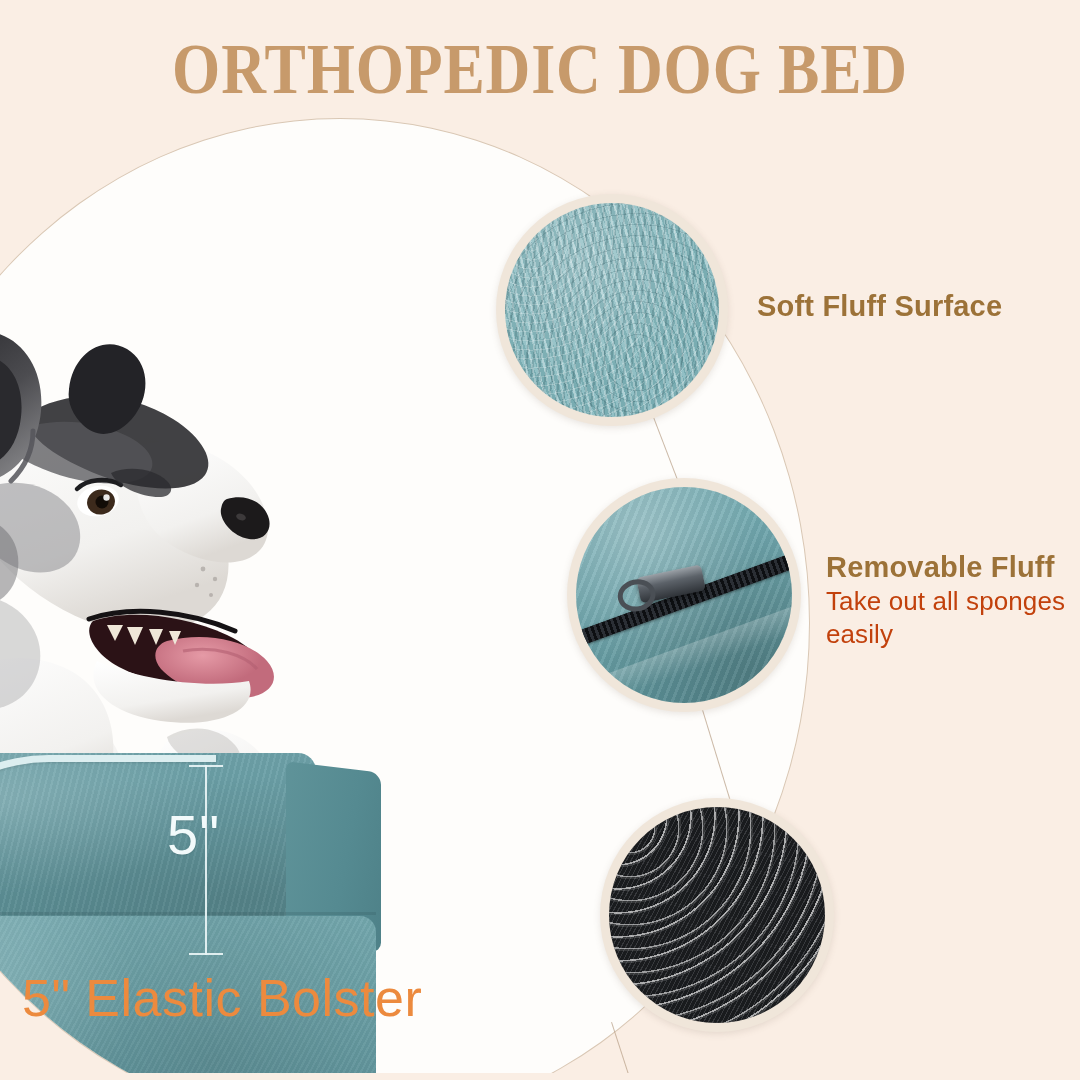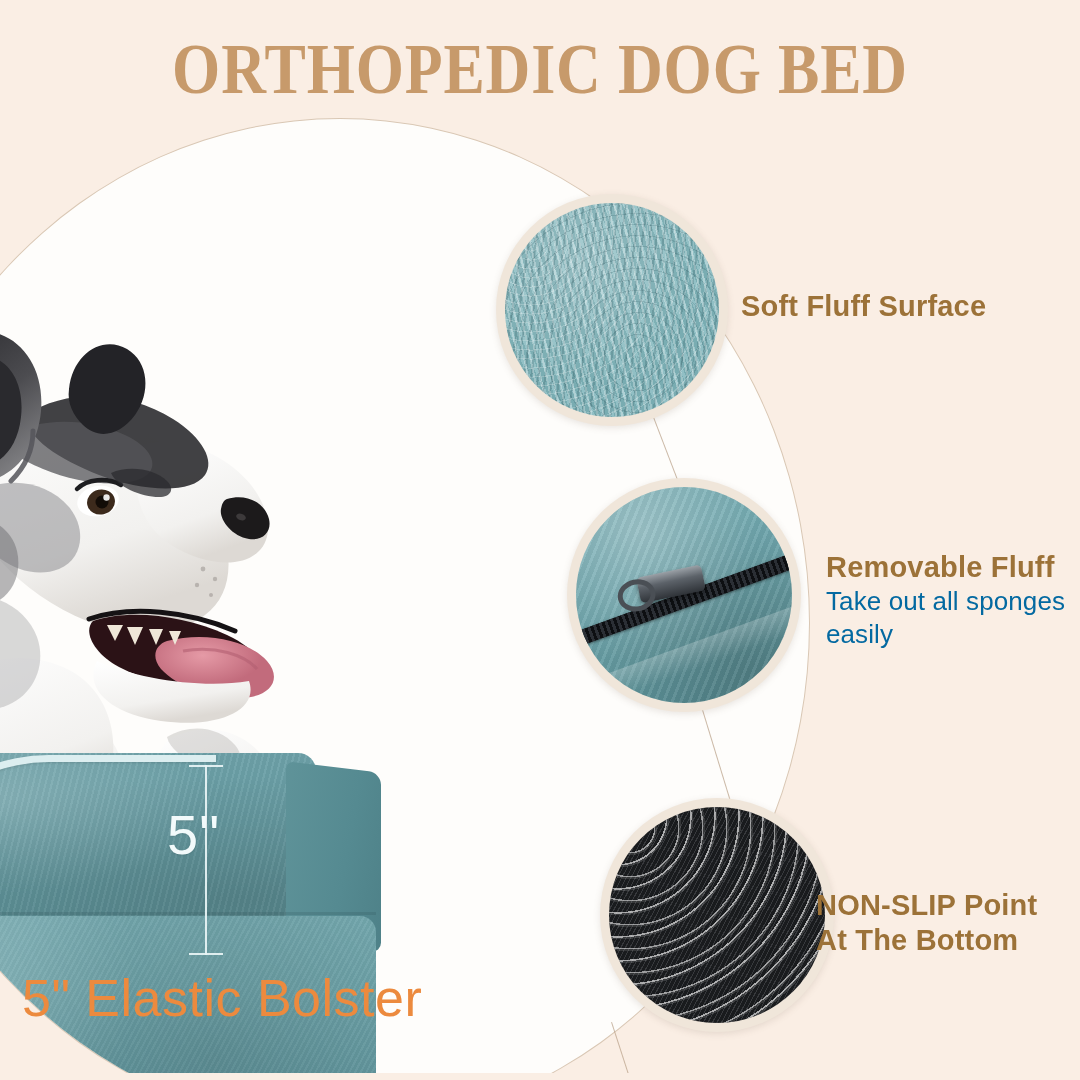--- a/index.html
+++ b/index.html
@@ -197,24 +197,24 @@
   
   .leader{position:absolute;background:#B9A189;opacity:.75;transform-origin:0 0;height:1px;}
 
   
   .label-block{position:absolute;}
   .lbl-head{
     font-size:29px;font-weight:700;color:#9C7238;line-height:1.22;
     letter-spacing:.2px;white-space:nowrap;
   }
   .lbl-sub{
-    font-size:26px;font-weight:400;color:#0369a1;line-height:1.25;
+    font-size:26px;font-weight:400;color:#c2410c;line-height:1.25;
     letter-spacing:.1px;max-width:255px;
   }
-  .l1{left:741px;top:289px;}
+  .l1{left:757px;top:289px;}
   .l2{left:826px;top:550px;}
   .l3{left:816px;top:888px;}
 
   
   .bolster-caption{
     position:absolute;left:22px;top:972px;
     font-size:52px;font-weight:300;color:#EC8A3E;
     letter-spacing:.5px;line-height:1;white-space:nowrap;
   }
 </style>
@@ -353,20 +353,16 @@
 
   <div class="label-block l1">
     <div class="lbl-head">Soft Fluff Surface</div>
   </div>
 
   <div class="label-block l2">
     <div class="lbl-head">Removable Fluff</div>
     <div class="lbl-sub">Take out all sponges easily</div>
   </div>
 
-  <div class="label-block l3">
-    <div class="lbl-head">NON-SLIP Point</div>
-    <div class="lbl-head">At The Bottom</div>
-  </div>
 
   <div class="bolster-caption">5" Elastic Bolster</div>
 
 </div>
 
 </body></html>

